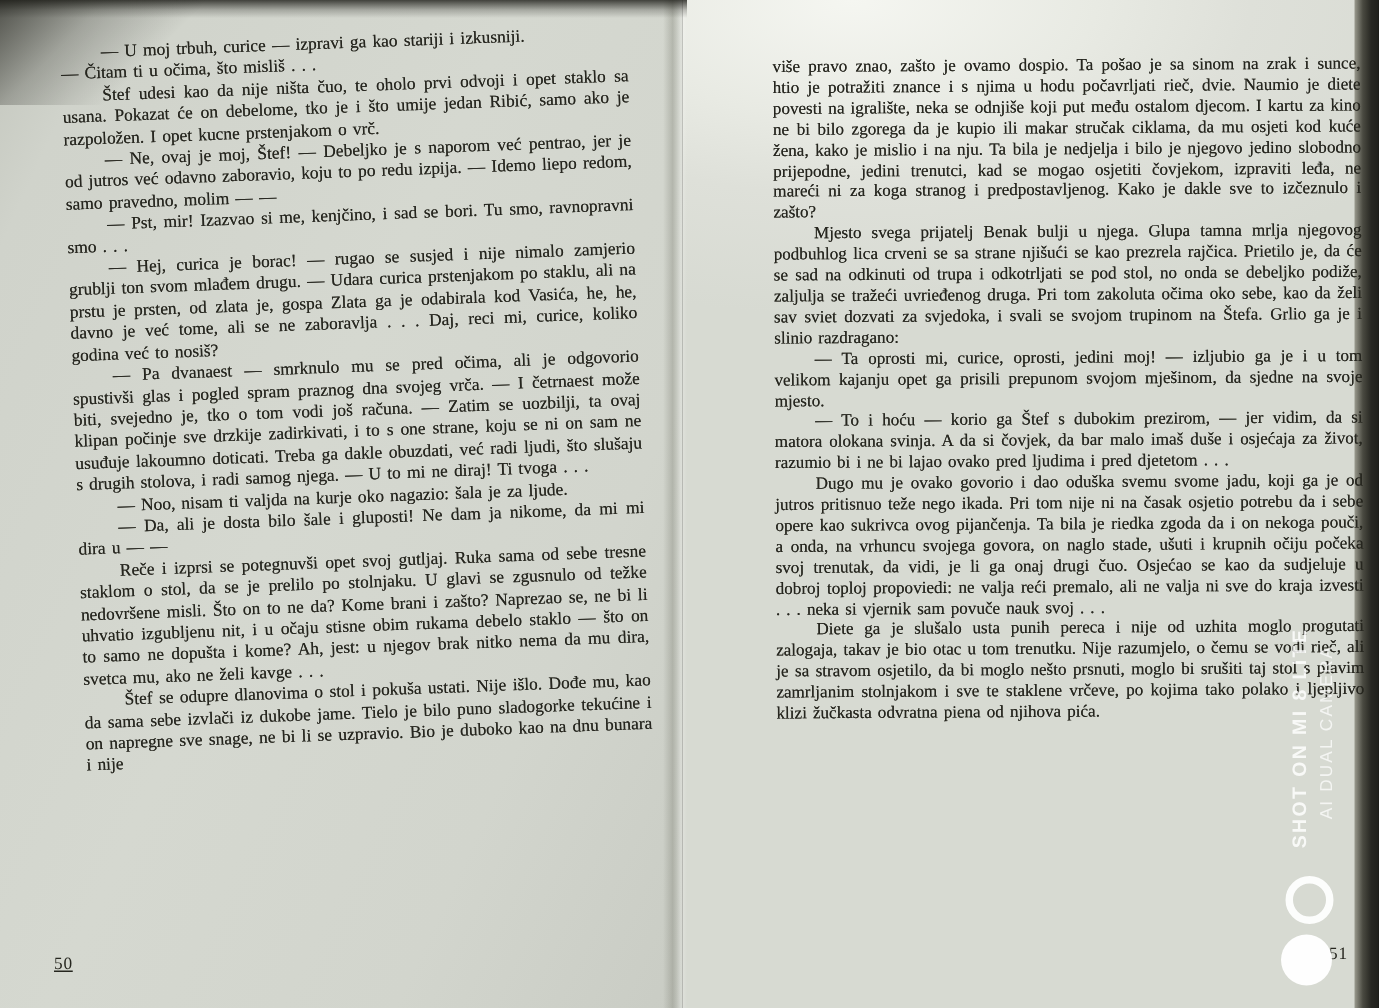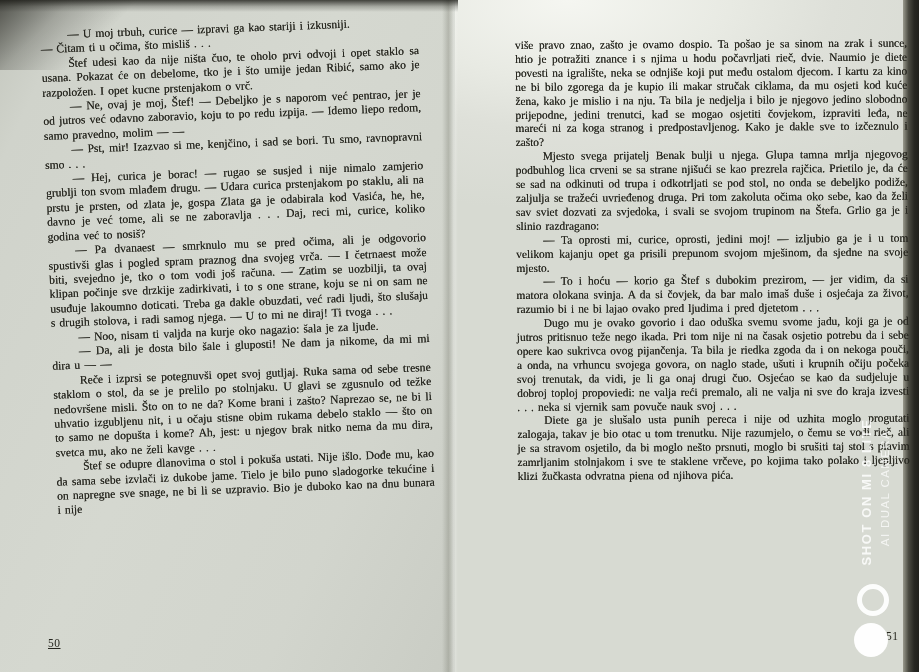--- a/index.html
+++ b/index.html
@@ -23,21 +23,21 @@
   
   .tb{position:absolute;text-align:justify;
       text-shadow:0 0 0.35px rgba(38,38,30,0.85);}
   .tb-left{left:40px;top:29px;width:378px;font-size:11.6px;line-height:14.4px;
       transform:rotate(-2.1deg);transform-origin:0 0;}
   .tb-right{left:515px;top:39px;width:392px;font-size:11.4px;line-height:13.9px;
       transform:rotate(-0.35deg);transform-origin:0 0;}
   .para{margin:0;word-spacing:1.2px;}
   .ind{text-indent:27px;}
   .pgnum{position:absolute;font-size:11.5px;letter-spacing:0.5px;}
-  .pgnum-left{left:48px;top:637px;text-decoration:underline;}
+  .pgnum-left{left:36px;top:637px;text-decoration:underline;}
   .pgnum-right{left:886px;top:630px;}
 
   
   .wm{position:absolute;font-family:"Liberation Sans","DejaVu Sans",sans-serif;
       color:rgba(255,255,255,0.82);white-space:nowrap;}
   .wm1{left:866px;top:492px;transform:translate(-50%,-50%) rotate(-90deg);
        font-size:13px;letter-spacing:1.6px;font-weight:bold;}
   .wm2{left:885px;top:488px;transform:translate(-50%,-50%) rotate(-90deg);
        font-size:11.5px;letter-spacing:1.4px;color:rgba(255,255,255,0.72);}
   .ring{position:absolute;left:857px;top:584px;width:22px;height:22px;border-radius:50%;

